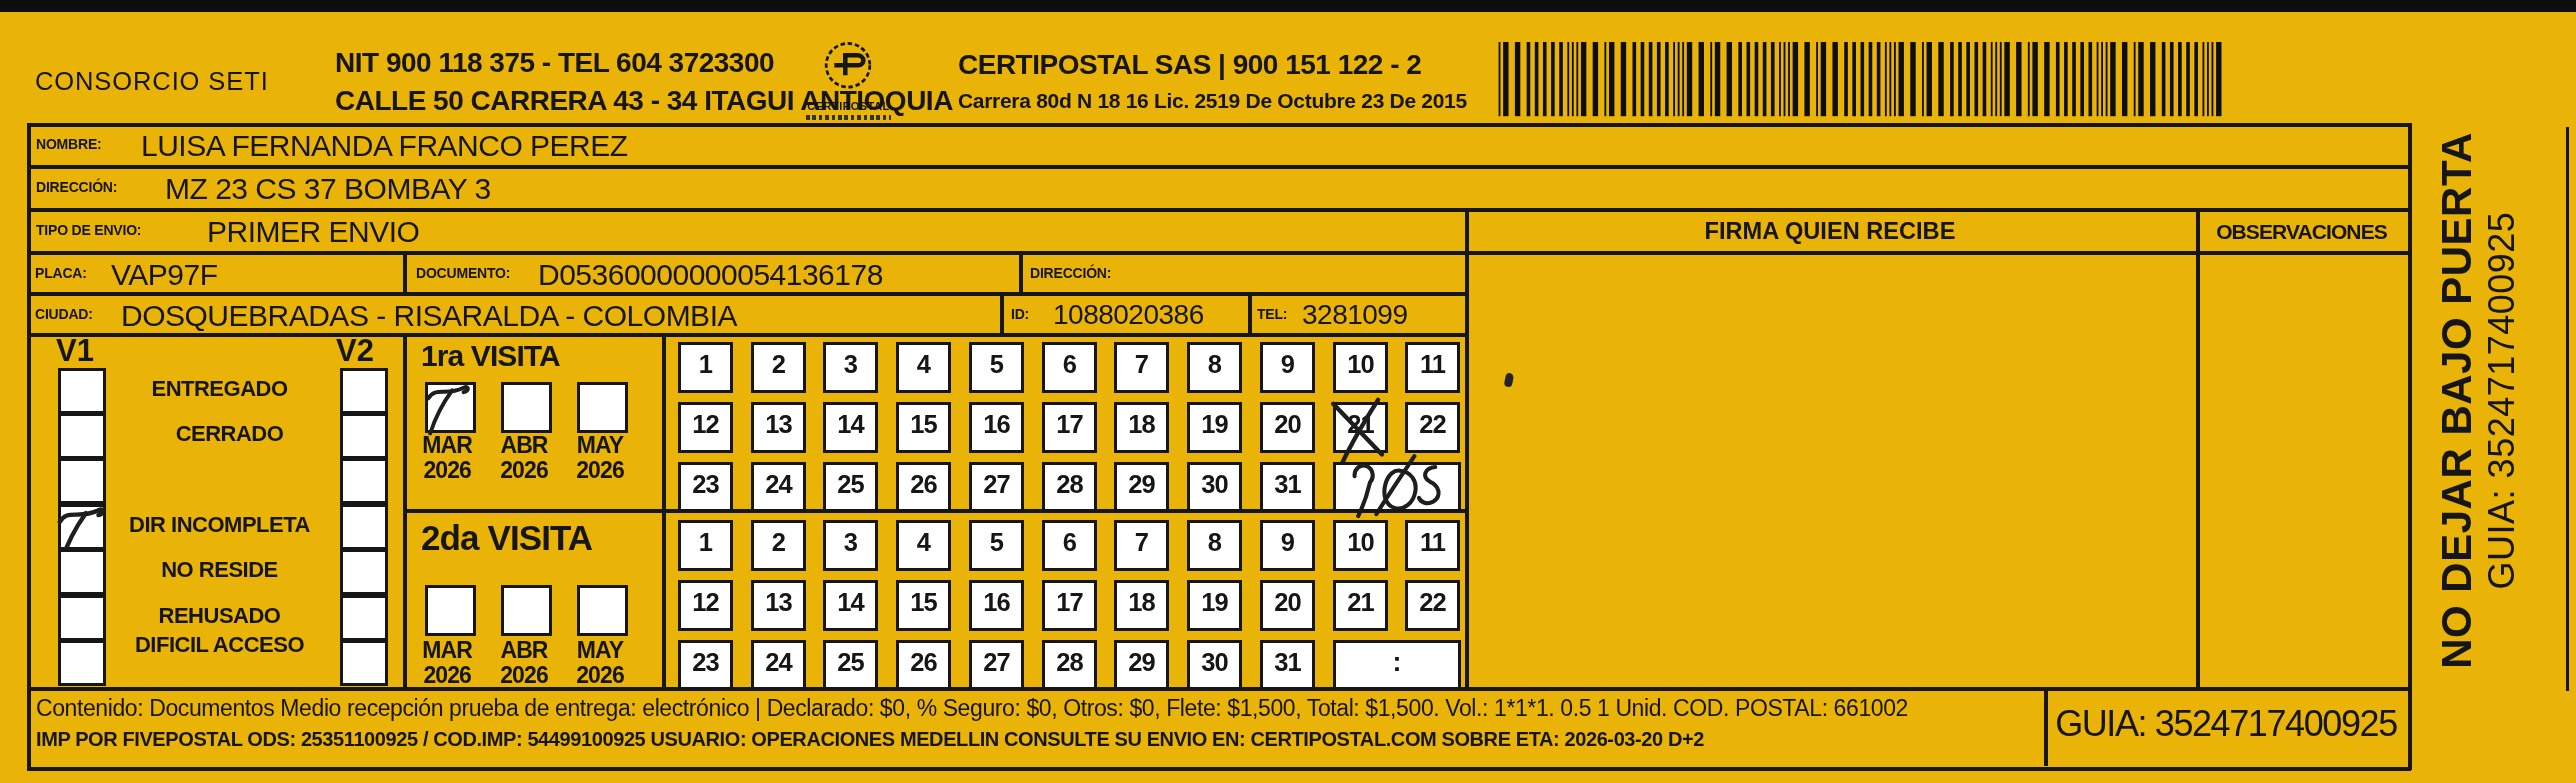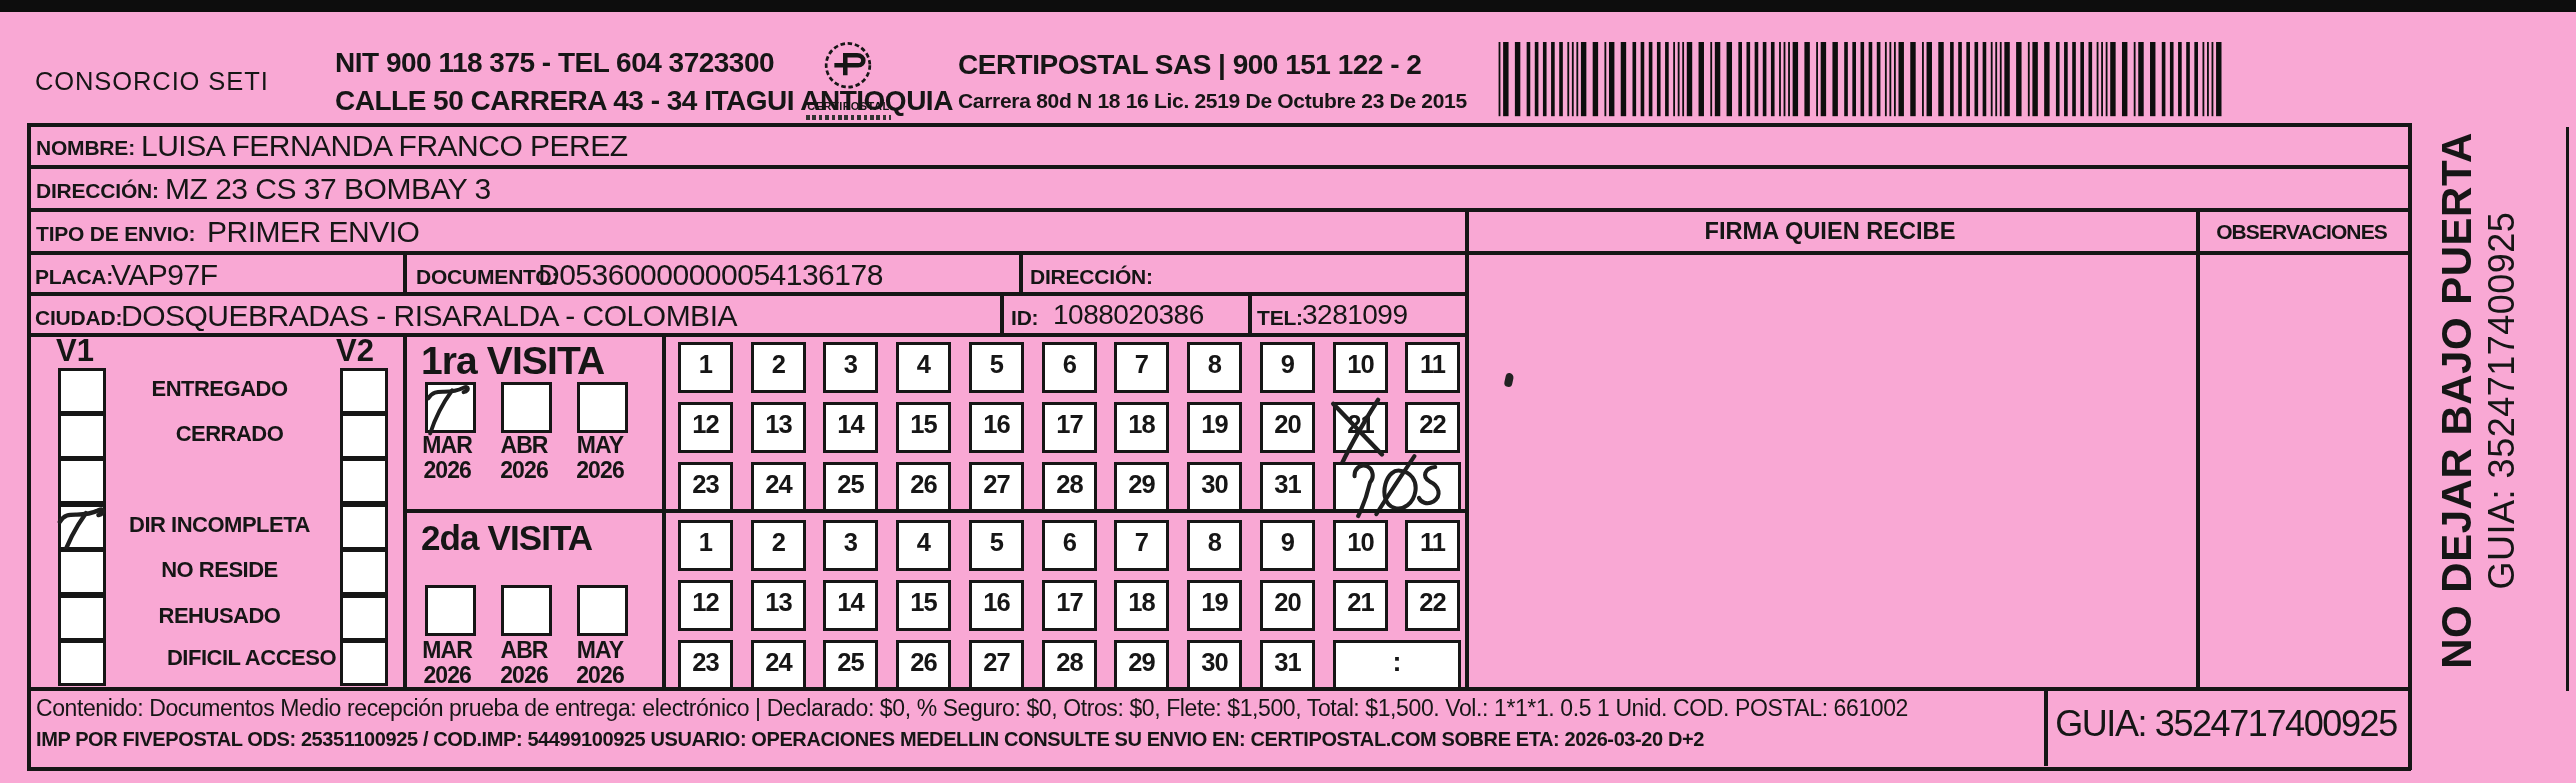--- a/index.html
+++ b/index.html
@@ -1,19 +1,19 @@
 <!DOCTYPE html>
 <html style="font-size:14.5px"><head>
 <meta charset="utf-8">
 <style>
   html,body{margin:0;padding:0;background:#ffffff}
-  #doc{position:relative;width:2576px;height:784px;background:#f9a8d4;color:#161616;
+  #doc{position:relative;width:2576px;height:784px;background:#eab308;color:#161616;
        font-family:"Liberation Sans",sans-serif;overflow:hidden}
   .t{position:absolute;white-space:nowrap}
-  .lab{font-weight:bold;font-size:21px;letter-spacing:-0.2px}
+  .lab{font-weight:bold;font-size:14px;letter-spacing:-0.2px}
   .val{font-size:30px;letter-spacing:-0.5px}
   .hl{position:absolute;height:3.6px;background:#161616}
   .vl{position:absolute;width:3.6px;background:#161616}
   .cbox{position:absolute;width:42px;height:40px;border:3.6px solid #161616;background:#fff}
   .mbox{position:absolute;width:45px;height:45px;border:3.6px solid #161616;background:#fff}
   .day{position:absolute;width:49px;height:45px;border:3.6px solid #161616;background:#fff;
        font-weight:bold;font-size:25.5px;line-height:38px;text-align:center;letter-spacing:-0.9px}
   .timebox{position:absolute;width:122px;height:45px;border:3.6px solid #161616;background:#fff;
        font-weight:bold;font-size:27px;line-height:38px;text-align:center}
   .slab{position:absolute;left:76px;width:233px;text-align:center;font-weight:bold;
@@ -188,26 +188,26 @@
       </div>
       <div class="slab" style="top: 171px;">DIR INCOMPLETA</div>
       <div class="cbox" style="left: 313px; top: 171px;"></div>
       <div class="cbox" style="left: 31px; top: 216px;"></div>
       <div class="slab" style="top: 216px;">NO RESIDE</div>
       <div class="cbox" style="left: 313px; top: 216px;"></div>
       <div class="cbox" style="left: 31px; top: 262px;"></div>
       <div class="slab" style="top: 262px;">REHUSADO</div>
       <div class="cbox" style="left: 313px; top: 262px;"></div>
       <div class="cbox" style="left: 31px; top: 307px;"></div>
-      <div class="slab" style="top: 304px; text-align: right;">DIFICIL ACCESO</div>
+      <div class="slab" style="top: 291px;">DIFICIL ACCESO</div>
       <div class="cbox" style="left: 313px; top: 307px;"></div>
     </div>
 
   <div id="months-0" style="position:absolute;left:410px;top:333px;width:252px;height:176px;overflow:visible">
-    <div class="t" style="left:11px;top:5.5px;font-weight:bold;font-size:39px;letter-spacing:-0.9px">1ra VISITA</div>
+    <div class="t" style="left:11px;top:5.5px;font-weight:bold;font-size:30px;letter-spacing:-0.9px">1ra VISITA</div>
   <div class="mbox" style="left: 14.5px; top: 49px;">
         <svg viewBox="0 0 60 66" class="hand" style="left: -5.5px; top: -6.4px; width: 55px; height: 58px;">
           <path d="M6 22 C14 8 26 20 46 10 C52 7 53 13 46 15"></path>
           <path d="M33 13 C25 24 15 40 8 62"></path>
         </svg>
       </div>
       <div class="mlab" style="left: -1.8px; top: 100px;">
         <div>MAR</div>
         <div>2026</div>
       </div>

